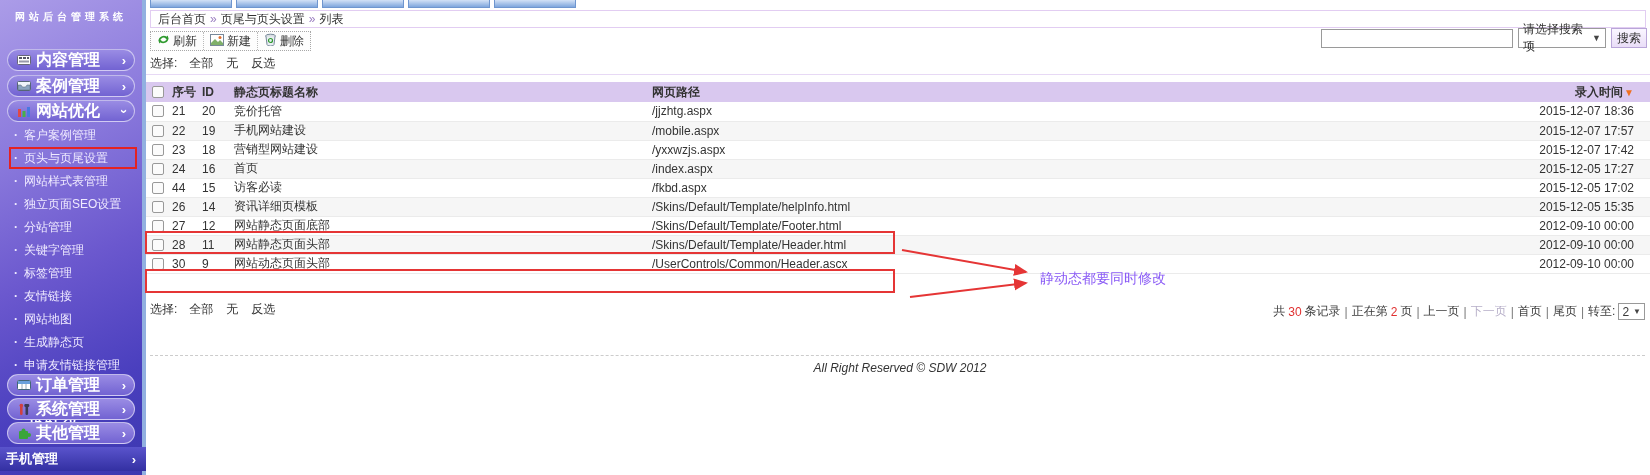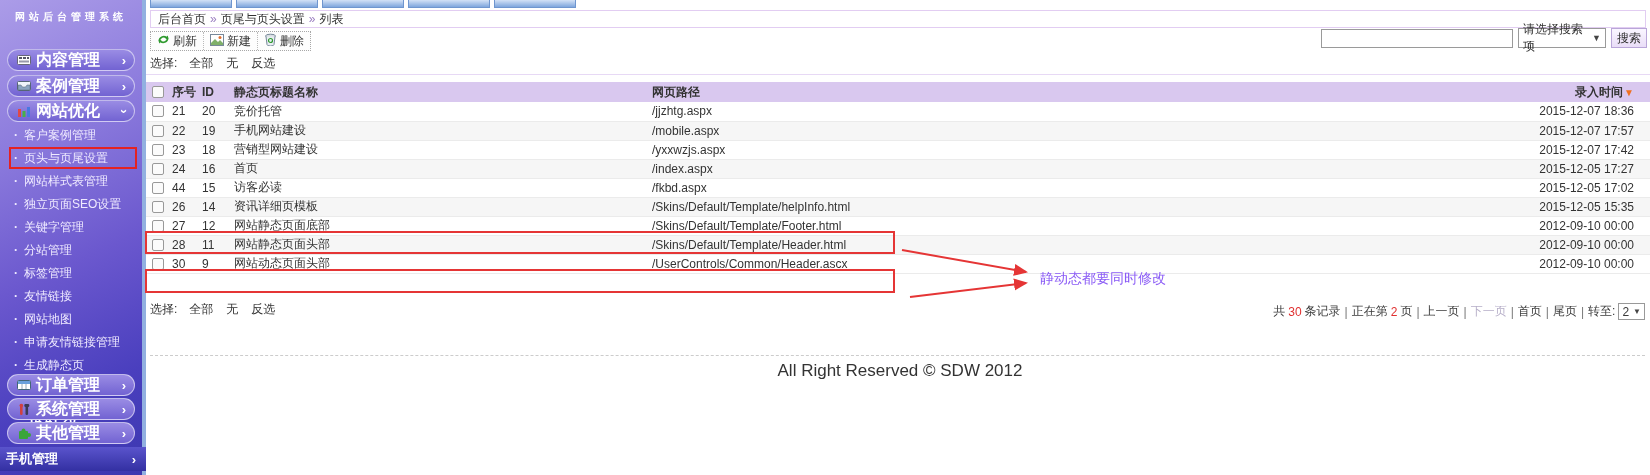--- a/index.html
+++ b/index.html
@@ -91,21 +91,21 @@
   
   .pager { position:absolute; right:5px; top:303px; font-size:12px; color:#3a3a3a; display:flex; align-items:center; gap:3px; }
   .pager .red { color:#e03030; }
   .pager .sep { color:#777; margin:0 1px; }
   .pager .lnk { cursor:pointer; }
   .pager .dis { color:#b6aec8; }
   .pager .gsel { border:1px solid #999; height:17px; display:inline-flex; align-items:center; padding:0 3px; gap:4px; cursor:pointer; background:#fff; }
   .pager .gsel .car { font-size:8px; color:#444; }
 
   .dashline { position:absolute; left:150px; right:5px; top:355px; border-top:1px dashed #cccccc; }
-  .copyright { position:absolute; left:150px; right:0; top:361px; text-align:center; font-size:17px; color:#333; }
+  .copyright { position:absolute; left:150px; right:0; top:361px; text-align:center; font-size:12px; color:#333;font-style:italic; }
 </style>
 </head>
 <body>
 
 <div class="screen">
 
   <aside class="sidebar">
     <div class="sb-title">网站后台管理系统</div>
 
     <div class="sb-btn" style="top:49px">
@@ -143,27 +143,27 @@
       </span>
       <span class="lbl">网站优化</span>
       <span class="chev down">›</span>
     </div>
 
     <ul class="sb-sub">
       <li>客户案例管理</li>
       <li class="hl">页头与页尾设置</li>
       <li>网站样式表管理</li>
       <li>独立页面SEO设置</li>
+      <li>分站管理</li>
       <li>关键字管理</li>
-      <li>分站管理</li>
       <li>标签管理</li>
       <li>友情链接</li>
       <li>网站地图</li>
+      <li>生成静态页</li>
       <li>申请友情链接管理</li>
-      <li>生成静态页</li>
     </ul>
 
     <div class="sb-clock">14:41:20</div>
 
     <div class="sb-btn" style="top:374px">
       <span class="icon-chip">
         <svg width="14" height="12">
             <rect x="0.5" y="1.5" width="13" height="9" rx="1" fill="#fff" stroke="#467"></rect>
             <rect x="1" y="2" width="12" height="3" fill="#6aa0dc"></rect>
             <line x1="5" y1="5" x2="5" y2="10" stroke="#9ab"></line>

